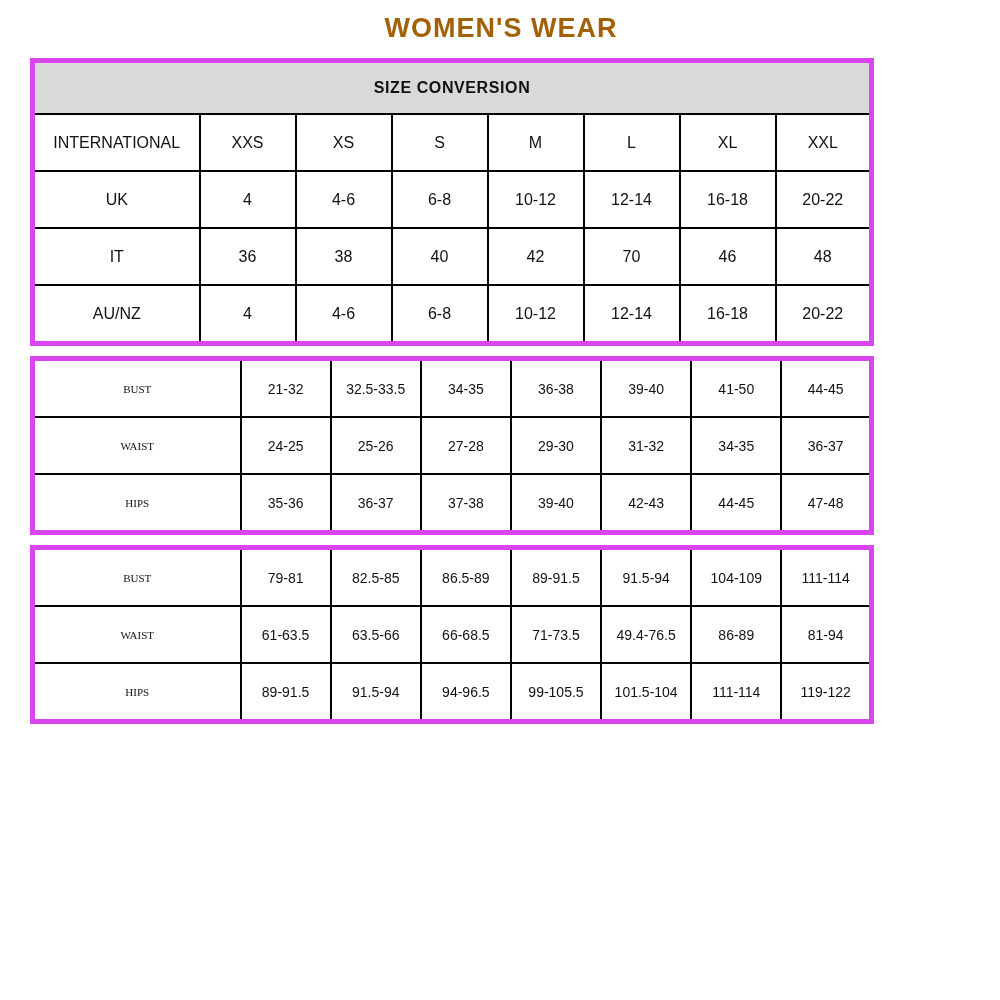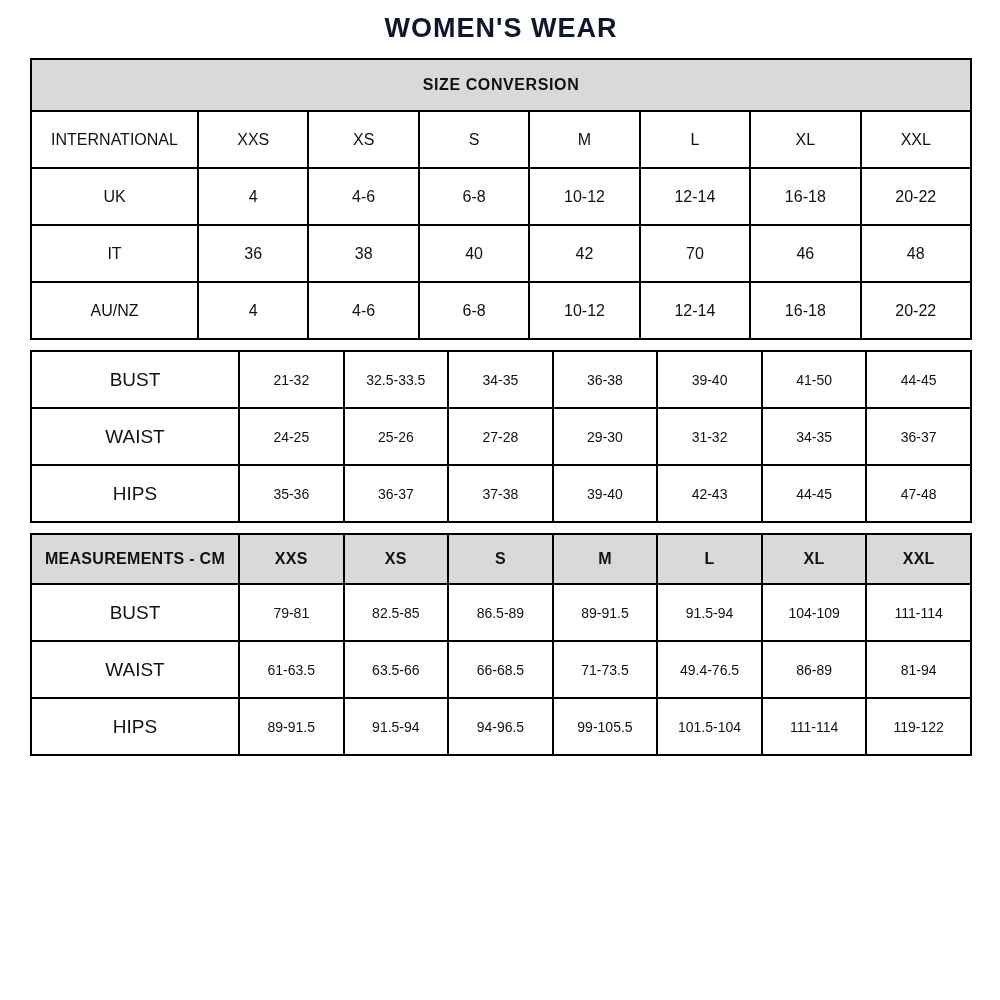--- a/index.html
+++ b/index.html
@@ -9,27 +9,27 @@
     color:#111111;
     overflow:hidden;
   }
   .page { box-sizing:border-box; width:1000px; height:1000px; padding:13px 28px 0 30px; }
   .page-title {
     margin:0 0 14px 0;
     text-align:center;
     font-size:27px;
     font-weight:700;
     letter-spacing:1px;
-    color:#0f172a;
+    color:#a16207;
   }
   table {
     border-collapse:collapse;
     table-layout:fixed;
-    width:942px;
-    border:1px solid #d946ef;
+    width:844px;
+    border:5px solid #d946ef;
   }
   td {
     border:2px solid #000000;
     text-align:center;
     vertical-align:middle;
     padding:0 2px;
     overflow:hidden;
     white-space:nowrap;
   }
   
@@ -43,21 +43,21 @@
   
   .t2 { margin-top:10px; }
   .t2 td { font-size:14px; height:55px; }
   .t2 .hdr td {
     background:#d9d9d9;
     font-weight:700;
     font-size:16px;
     height:48px;
     letter-spacing:0.3px;
   }
-  .t2 .lbl { font-size:19px; }
+  .t2 .lbl { font-size:11px;font-family:Liberation Serif, serif; }
 </style>
 </head>
 <body>
 
 <div class="page">
 
   <h1 class="page-title">WOMEN'S WEAR</h1>
 
   <table class="t1">
     <colgroup>
@@ -167,30 +167,20 @@
         <col style="width:208px">
         <col>
         <col>
         <col>
         <col>
         <col>
         <col>
         <col>
       </colgroup>
     <tbody>
-        <tr class="hdr">
-      <td>MEASUREMENTS - CM</td>
-      <td>XXS</td>
-      <td>XS</td>
-      <td>S</td>
-      <td>M</td>
-      <td>L</td>
-      <td>XL</td>
-      <td>XXL</td>
-    </tr>
     <tr>
       <td class="lbl">BUST</td>
       <td>79-81</td>
       <td>82.5-85</td>
       <td>86.5-89</td>
       <td>89-91.5</td>
       <td>91.5-94</td>
       <td>104-109</td>
       <td>111-114</td>
     </tr>

